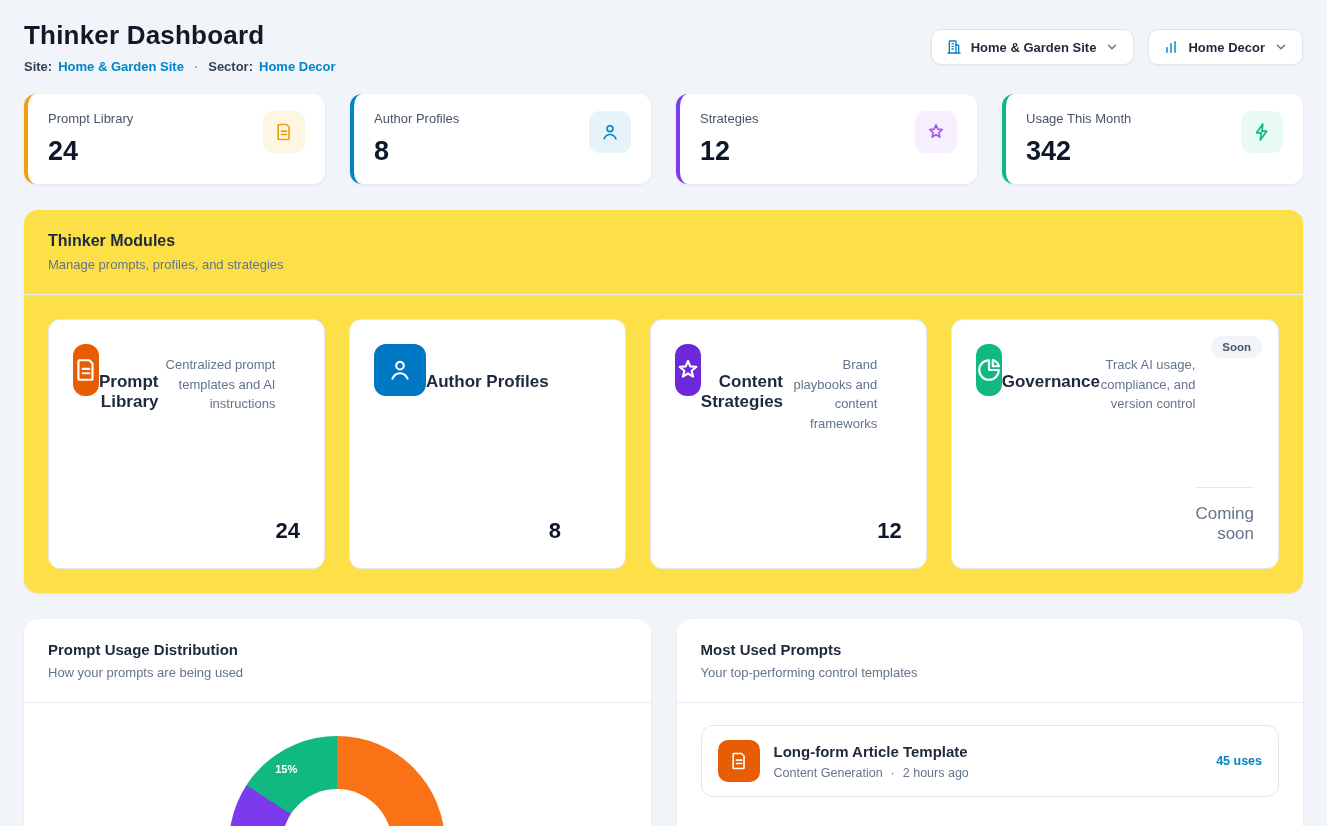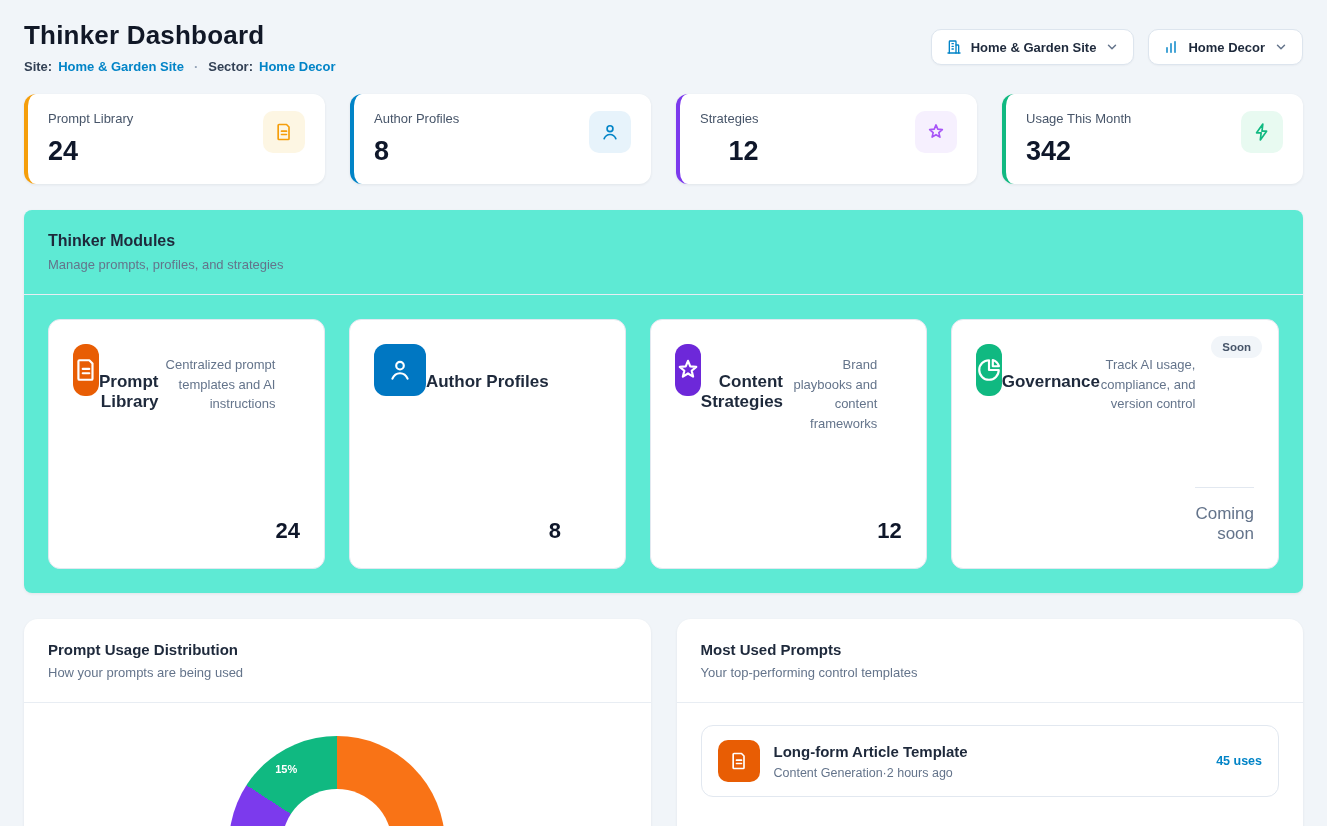--- a/index.html
+++ b/index.html
@@ -32,33 +32,33 @@
   
   .stats-grid { display: grid; grid-template-columns: repeat(4, 1fr); gap: 25px; margin-top: 20px; }
   .stat-card {
     background: #fff; border-radius: 12px; padding: 17px 20px;
     display: flex; justify-content: space-between; align-items: flex-start;
     box-shadow: 0 1px 3px rgba(15,23,42,.07);
     border-left: 4px solid transparent;
   }
   .stat-card.amber  { border-left-color: #f59e0b; }
   .stat-card.blue   { border-left-color: #0284c7; }
-  .stat-card.purple { border-left-color: #7c3aed; text-align: right; }
+  .stat-card.purple { border-left-color: #7c3aed; }
   .stat-card.green  { border-left-color: #10b981; }
   .stat-label { font-size: 13px; color: #475569; font-weight: 500; }
   .stat-value { font-size: 27px; font-weight: 800; color: #0f172a; margin-top: 10px; }
   .stat-icon { width: 42px; height: 42px; border-radius: 10px; display: flex; align-items: center; justify-content: center; }
   .stat-icon.amber  { background: #fdf6e3; color: #f59e0b; }
   .stat-icon.blue   { background: #e7f3fb; color: #0284c7; }
   .stat-icon.purple { background: #f6f0fe; color: #a855f7; }
   .stat-icon.green  { background: #e8faf1; color: #10b981; }
 
   
   .panel {
-    background: #5eead4; border-radius: 8px; margin-top: 26px;
+    background: #fde047; border-radius: 14px; margin-top: 26px;
     box-shadow: 0 1px 3px rgba(15,23,42,.07); overflow: hidden;
   }
   .panel-head { padding: 22px 24px; }
   .panel-title { font-size: 16px; font-weight: 700; color: #1e293b; }
   .panel-sub { font-size: 13px; color: #64748b; margin-top: 7px; }
   .divider { height: 1px; background: #e8edf3; }
 
   .modules-grid { display: grid; grid-template-columns: repeat(4, 1fr); gap: 24px; padding: 24px; }
   .module-card {
     border: 1px solid #e2e8f0; border-radius: 12px; padding: 24px;
@@ -108,21 +108,21 @@
   .prompt-item {
     border: 1px solid #e2e8f0; border-radius: 12px; padding: 14px 16px;
     display: flex; align-items: center; gap: 14px; cursor: pointer; background: #fff;
   }
   .prompt-item-icon {
     width: 42px; height: 42px; border-radius: 10px; background: #e85d04; flex: 0 0 auto;
     display: flex; align-items: center; justify-content: center; color: #fff;
   }
   .prompt-item-main { flex: 1; }
   .prompt-item-title { font-size: 15px; font-weight: 800; color: #1e293b; }
-  .prompt-item-meta { font-size: 12.5px; color: #64748b; margin-top: 6px; display: flex; gap: 0; align-items: center; }
+  .prompt-item-meta { font-size: 12.5px; color: #64748b; margin-top: 6px; display: flex; gap: 8px; align-items: center; }
   .prompt-item-uses { font-size: 12.5px; font-weight: 800; color: #0284c7; }
 
   svg { display: block; }
 </style>
 </head>
 <body>
 
 <div class="page">
 
   <div class="header-row">

